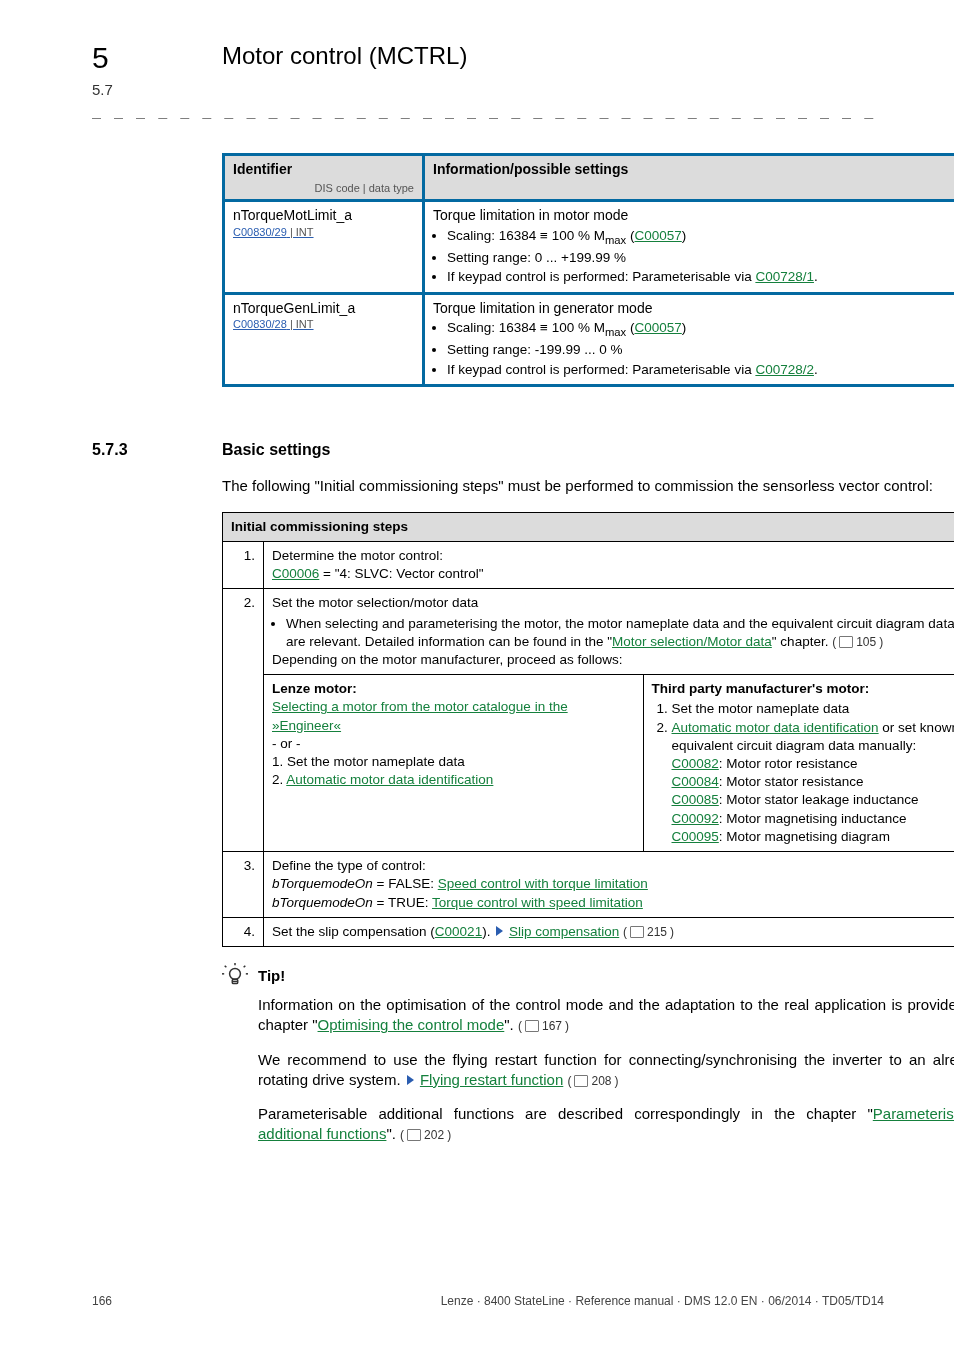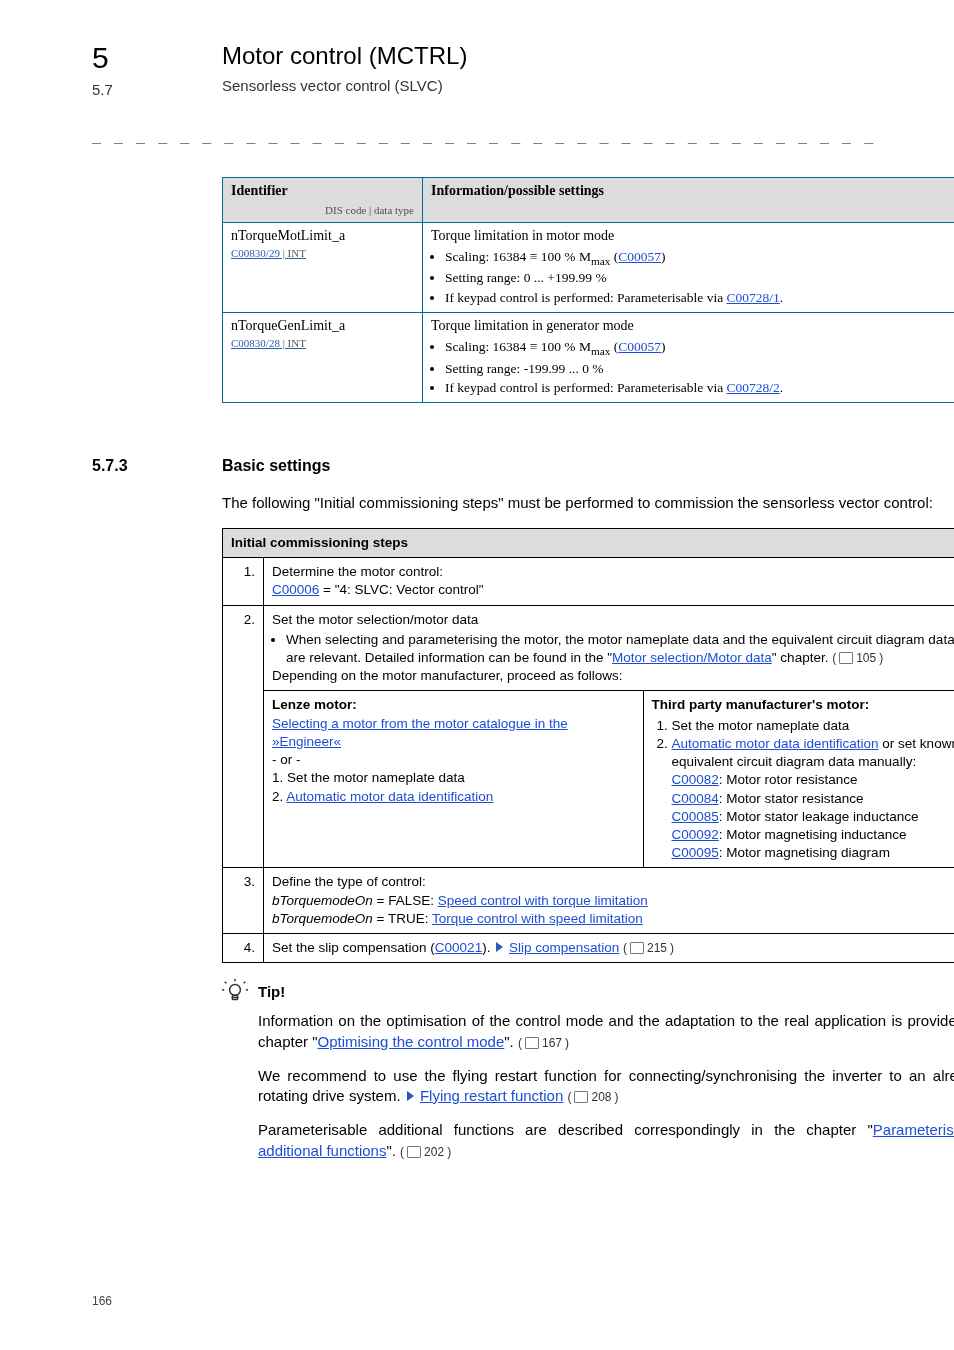--- a/index.html
+++ b/index.html
@@ -57,25 +57,24 @@
     width: 100%;
   }
   table.spec {
     border-collapse: collapse;
     width: 760px;
     margin-left: 130px;
     margin-top: 32px;
     font-size: 14px;
   }
   table.spec th, table.spec td {
-    border: 1px solid #0369a1;
+    border: 3px solid #0369a1;
     padding: 4px 8px;
     vertical-align: top;
     text-align: left;
-    font-family: Liberation Serif, serif;
   }
   table.spec th {
     background: #dcdcdc;
     font-weight: 700;
   }
   table.spec .dis {
     font-size: 11px;
     color: #555;
     text-align: right;
     display: block;
@@ -95,21 +94,21 @@
   }
   table.spec td ul {
     margin: 2px 0 0 0;
     padding-left: 14px;
   }
   table.spec td ul li {
     list-style-type: disc;
     margin-bottom: 1px;
     font-size: 13.5px;
   }
-  .link { color: #1d4ed8; text-decoration: underline; }
+  .link { color: #15803d; text-decoration: underline; }
   .h3block {
     margin-top: 52px;
   }
   .h3num {
     font-weight: 700;
     font-size: 16px;
     position: absolute;
     left: 92px;
   }
   .h3title {
@@ -214,21 +213,20 @@
     justify-content: space-between;
   }
 </style>
 </head>
 <body>
 
 <div class="page">
   <div class="chapter-num">5</div>
   <div class="chapter-title">Motor control (MCTRL)</div>
   <div class="sec-num">5.7</div>
-  <div class="sec-title">Sensorless vector control (SLVC)</div>
 
   <div class="dash-rule">_ _ _ _ _ _ _ _ _ _ _ _ _ _ _ _ _ _ _ _ _ _ _ _ _ _ _ _ _ _ _ _ _ _ _ _ _ _ _ _ _ _ _ _ _ _ _ _ _ _ _ _ _ _ _ _ _ _ _ _ _ _ _ _</div>
 
   <table class="spec">
     <colgroup>
         <col style="width:200px">
         <col>
       </colgroup>
     <tbody>
         <tr>
@@ -382,14 +380,15 @@
     <p class="tippara">
       <span>We recommend to use the flying restart function for connecting/synchronising the inverter to an already rotating drive system. </span><span class="triangle"></span> <span class="link">Flying restart function</span> <span class="pageref">(<span class="bookicon"></span> <span>208</span>)</span>
     </p>
     <p class="tippara">
       <span>Parameterisable additional functions are described correspondingly in the chapter "</span><span class="link">Parameterisable additional functions</span><span>". </span><span class="pageref">(<span class="bookicon"></span> <span>202</span>)</span>
     </p>
   </div>
 
   <div class="footer">
     <span>166</span>
+    <span>Lenze · 8400 StateLine · Reference manual · DMS 12.0 EN · 06/2014 · TD05/TD14</span>
   </div>
 </div>
 
 </body></html>

